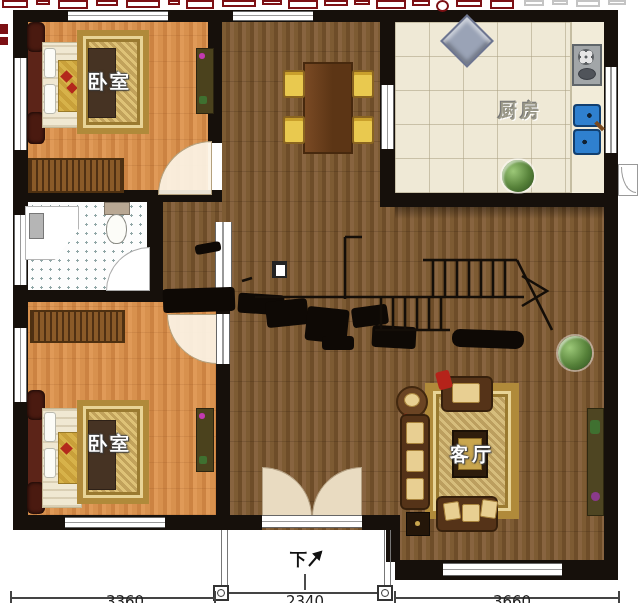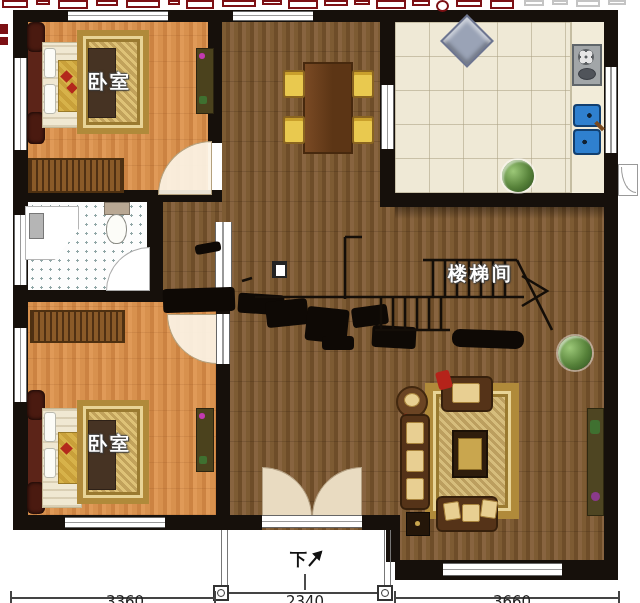--- a/index.html
+++ b/index.html
@@ -198,22 +198,23 @@
   <div style="left:587px;top:408px;width:17px;height:108px;background:#4e4522;border:1px solid #2e2810;"></div>
   <div style="left:590px;top:420px;width:10px;height:14px;background:#3f7030;border-radius:3px;"></div>
   <div style="left:591px;top:492px;width:9px;height:9px;background:#8a3a8a;border-radius:50%;"></div>
   <div class="plant" style="left:558px;top:336px;width:34px;height:34px;"></div>
 
   <div style="left:618px;top:164px;width:20px;height:32px;background:#fff;border:1px solid #999;">
     <div style="left:2px;top:2px;width:15px;height:26px;border-left:1px solid #999;border-bottom:1px solid #999;border-bottom-left-radius:100%;"></div>
   </div>
 
   <div class="room-label" style="left:50px;top:70px;">卧室</div>
-  <div class="room-label" style="left:421px;top:262px;">楼梯间</div>
+  <div class="room-label gray" style="left:460px;top:99px;">厨房</div>
   <div class="room-label" style="left:50px;top:432px;">卧室</div>
+  <div class="room-label" style="left:412px;top:443px;">客厅</div>
 
   <div style="left:290px;top:548px;font-size:17px;font-weight:bold;color:#111;">下</div>
   <div style="left:213px;top:585px;width:16px;height:16px;background:#fff;border:2px solid #333;">
     <div style="left:2px;top:2px;width:8px;height:8px;border:1.5px solid #333;border-radius:50%;"></div>
   </div>
   <div style="left:377px;top:585px;width:16px;height:16px;background:#fff;border:2px solid #333;">
     <div style="left:2px;top:2px;width:8px;height:8px;border:1.5px solid #333;border-radius:50%;"></div>
   </div>
   <div class="dim" style="left:221px;top:530px;width:1px;height:55px;background:#777;"></div>
   <div class="dim" style="left:227px;top:530px;width:1px;height:55px;background:#777;"></div>

